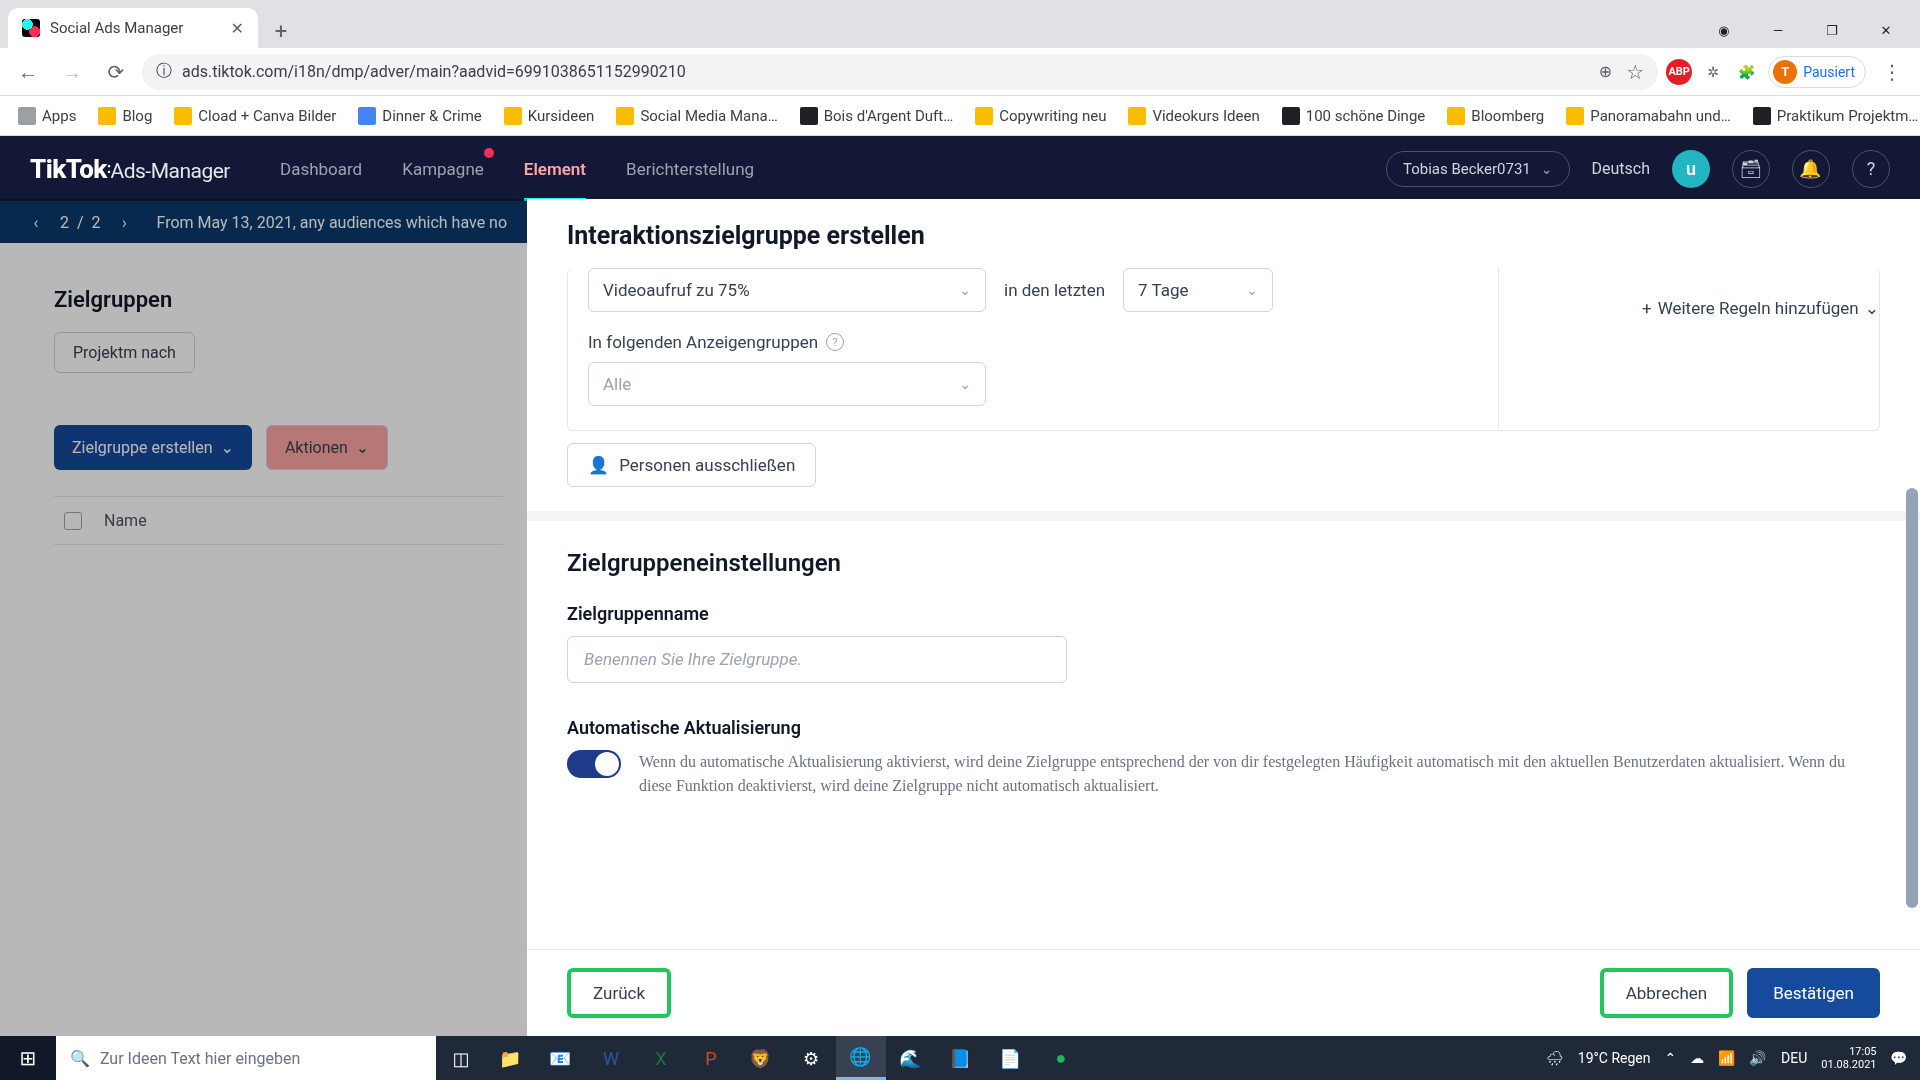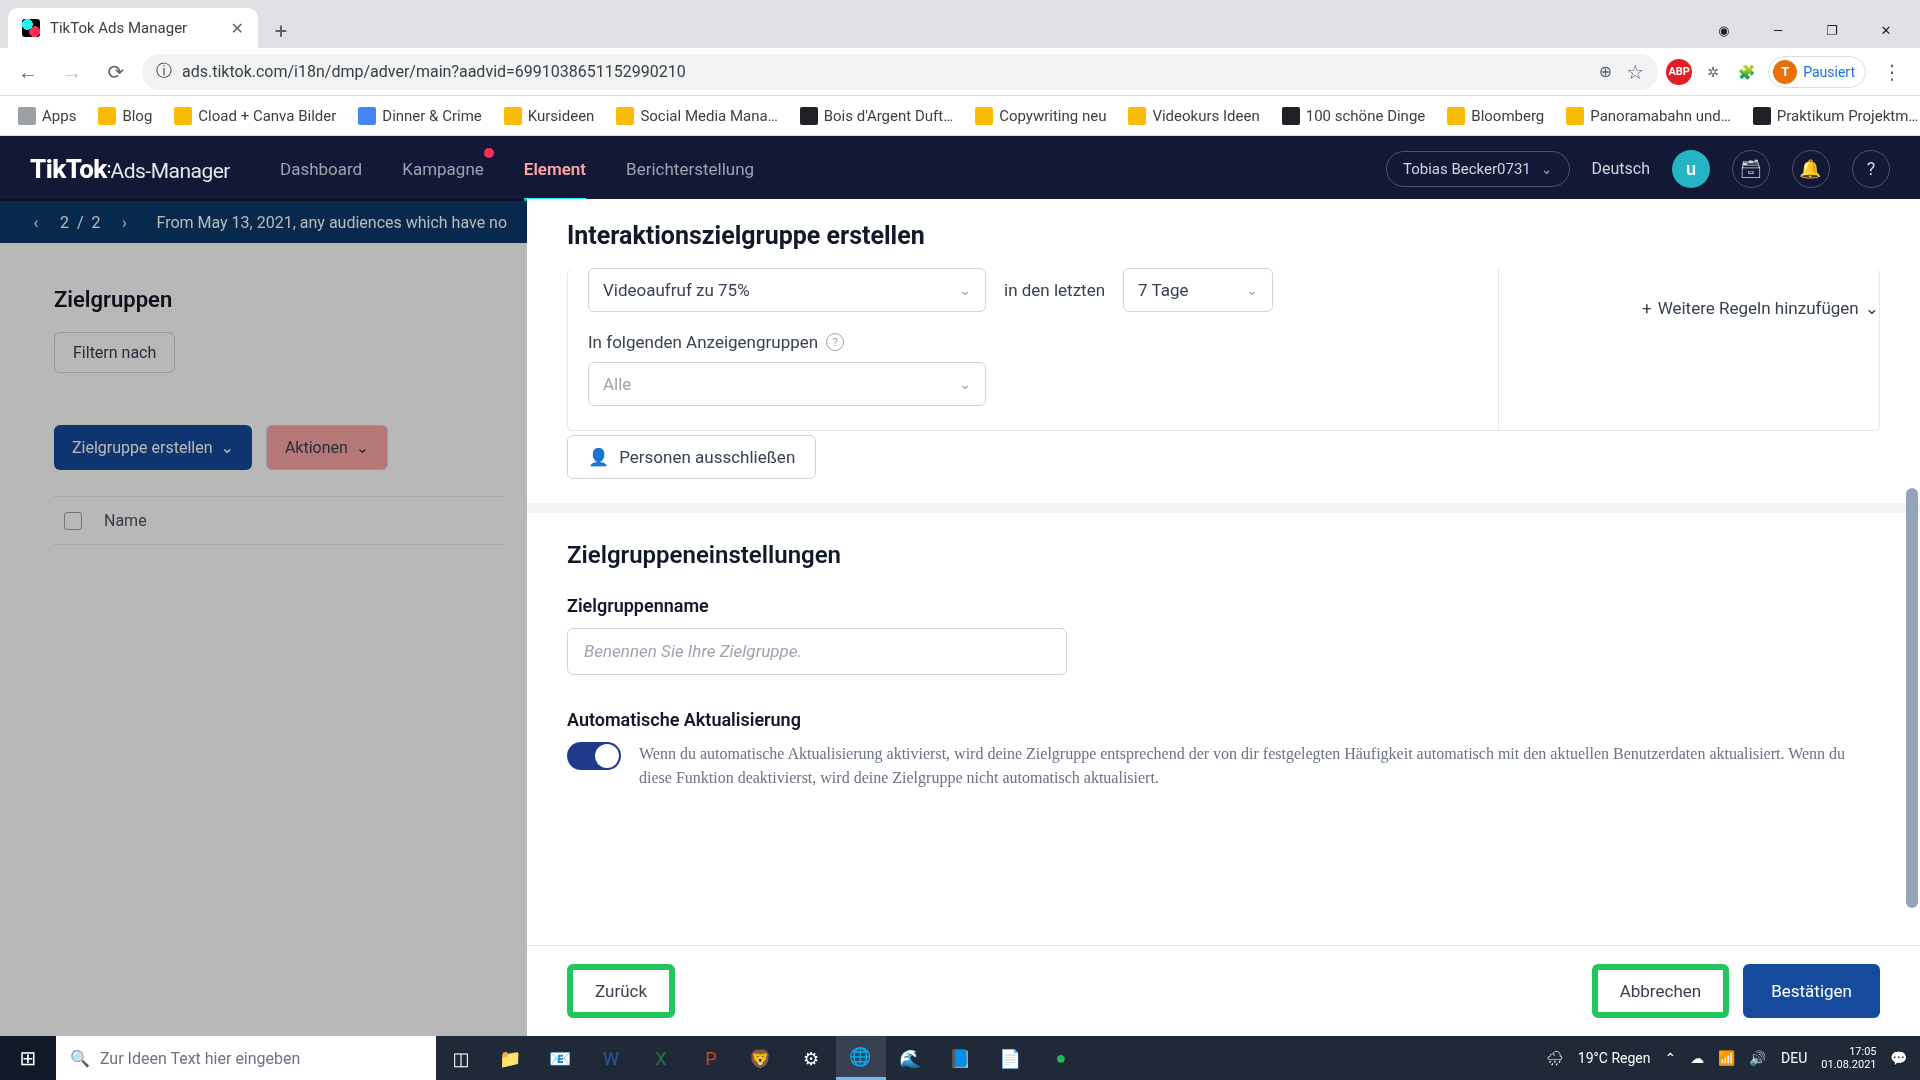--- a/index.html
+++ b/index.html
@@ -66,21 +66,21 @@
 .table-hdr { display: flex; align-items: center; gap: 22px; padding: 14px 10px; color: #4b5563; font-size: 16px; margin-left: 30px; border-top: 1px solid #e5e7eb; border-bottom: 1px solid #e5e7eb; }
 .checkbox { width: 18px; height: 18px; border: 1.5px solid #9ca3af; border-radius: 3px; }
 
 
 .dim-overlay { position: absolute; left: 0; top: 199px; width: 527px; bottom: 44px; background: rgba(0,0,0,0.28); }
 
 
 .modal { position: absolute; left: 527px; right: 0; top: 199px; bottom: 44px; background: #fff; display: flex; flex-direction: column; }
 .modal h1 { font-size: 25px; font-weight: 700; color: #111827; padding: 22px 40px 18px; }
 .modal-body { flex: 1; overflow: auto; padding: 0 40px; position: relative; }
-.rule-block { border: 1px solid #e5e7eb; border-radius: 6px; padding: 0 20px 24px; position: relative; margin-bottom: 4px; }
+.rule-block { border: 1px solid #e5e7eb; border-radius: 6px; padding: 0 20px 24px; position: relative; margin-bottom: 12px; }
 .rule-row { display: flex; align-items: center; gap: 18px; margin-bottom: 20px; }
 .select-box { border: 1px solid #d1d5db; border-radius: 6px; padding: 11px 14px; font-size: 17px; color: #374151; display: flex; align-items: center; justify-content: space-between; min-width: 150px; background: #fff; }
 .select-box.wide { width: 398px; }
 .select-box.sm { width: 150px; }
 .select-box.placeholder { color: #9ca3af; }
 .chev { color: #9ca3af; font-size: 14px; }
 .static-text { font-size: 17px; color: #374151; }
 .field-label { font-size: 17px; color: #374151; margin-bottom: 10px; display: flex; align-items: center; gap: 8px; font-family: Georgia, serif; }
 .help-icon { width: 18px; height: 18px; border: 1px solid #9ca3af; border-radius: 50%; display: inline-flex; align-items: center; justify-content: center; font-size: 11px; color: #9ca3af; }
 .side-actions { position: absolute; right: 0; top: 30px; font-size: 17px; color: #374151; display: flex; align-items: center; gap: 6px; cursor: pointer; }
@@ -91,21 +91,21 @@
 .section-card { border-top: 10px solid #f3f4f6; margin: 24px -40px 0; padding: 28px 40px 40px; }
 .section-card h2 { font-size: 24px; font-weight: 600; color: #111827; margin-bottom: 26px; }
 .sub-label { font-size: 18px; font-weight: 600; color: #111827; margin-bottom: 12px; }
 .text-input { border: 1px solid #d1d5db; border-radius: 6px; padding: 12px 16px; font-size: 17px; width: 500px; color: #9ca3af; font-style: italic; font-family: Georgia, serif; }
 .toggle-row { display: flex; gap: 18px; align-items: flex-start; margin-top: 10px; }
 .toggle { width: 54px; height: 28px; background: #1e3a8a; border-radius: 14px; position: relative; flex-shrink: 0; }
 .toggle-knob { position: absolute; right: 2px; top: 2px; width: 24px; height: 24px; background: #fff; border-radius: 50%; }
 .toggle-desc { font-size: 16px; color: #6b7280; line-height: 1.5; font-family: Georgia, serif; }
 
 .modal-footer { border-top: 1px solid #e5e7eb; padding: 18px 40px; display: flex; align-items: center; }
-.footer-btn { border: 6px solid #22c55e; border-radius: 6px; padding: 11px 22px; font-size: 17px; background: #fff; color: #374151; }
+.footer-btn { border: 4px solid #22c55e; border-radius: 6px; padding: 11px 22px; font-size: 17px; background: #fff; color: #374151; }
 .footer-right { margin-left: auto; display: flex; gap: 14px; }
 .footer-btn.primary { background: #164a9c; color: #fff; border-color: #164a9c; }
 
 
 .modal-scrollbar { position: absolute; right: 2px; top: 220px; width: 12px; height: 420px; background: #94a3b8; border-radius: 6px; }
 
 
 .taskbar { position: absolute; left: 0; right: 0; bottom: 0; height: 44px; background: #1f2937; display: flex; align-items: center; color: #fff; font-size: 14px; }
 .start-btn { width: 56px; height: 44px; display: flex; align-items: center; justify-content: center; font-size: 20px; background: #111827; }
 .search-box { width: 380px; height: 44px; background: #fff; display: flex; align-items: center; padding: 0 14px; gap: 10px; color: #6b7280; font-size: 16px; }
@@ -116,21 +116,21 @@
 .tray .clock { text-align: right; line-height: 1.2; font-size: 11px; }
 .favicon-tiktok { width: 18px; height: 18px; display: inline-block; border-radius: 3px; background: radial-gradient(circle at 30% 30%, #25f4ee 0 30%, transparent 31%), radial-gradient(circle at 70% 70%, #fe2c55 0 30%, transparent 31%), #000; }
 </style>
 </head>
 <body>
 
 <div class="browser-chrome">
   <div class="tab-strip">
     <div class="tab">
       <span class="favicon-tiktok"></span>
-      <span>TikTok Ads Manager</span>
+      <span>Social Ads Manager</span>
       <span class="close">✕</span>
     </div>
     <div class="newtab">+</div>
     <div class="window-controls">
       <div>◉</div>
       <div>—</div>
       <div>❐</div>
       <div>✕</div>
     </div>
   </div>
@@ -252,21 +252,21 @@
   <span class="arr">›</span>
   <div class="msg-wrap">
     <span>From May 13, 2021, any audiences which have no</span>
     <span class="close">✕</span>
   </div>
 </div>
 
 <div class="left-panel">
   <h2>Zielgruppen</h2>
   <div class="filter-row">
-    <div class="filter-btn">Filtern nach</div>
+    <div class="filter-btn">Projektm nach</div>
   </div>
   <div class="btn-row">
     <div class="primary-btn">
         <span>Zielgruppe erstellen</span>
         <span>⌄</span>
       </div>
     <div class="secondary-btn">
         <span>Aktionen</span>
         <span>⌄</span>
       </div>

